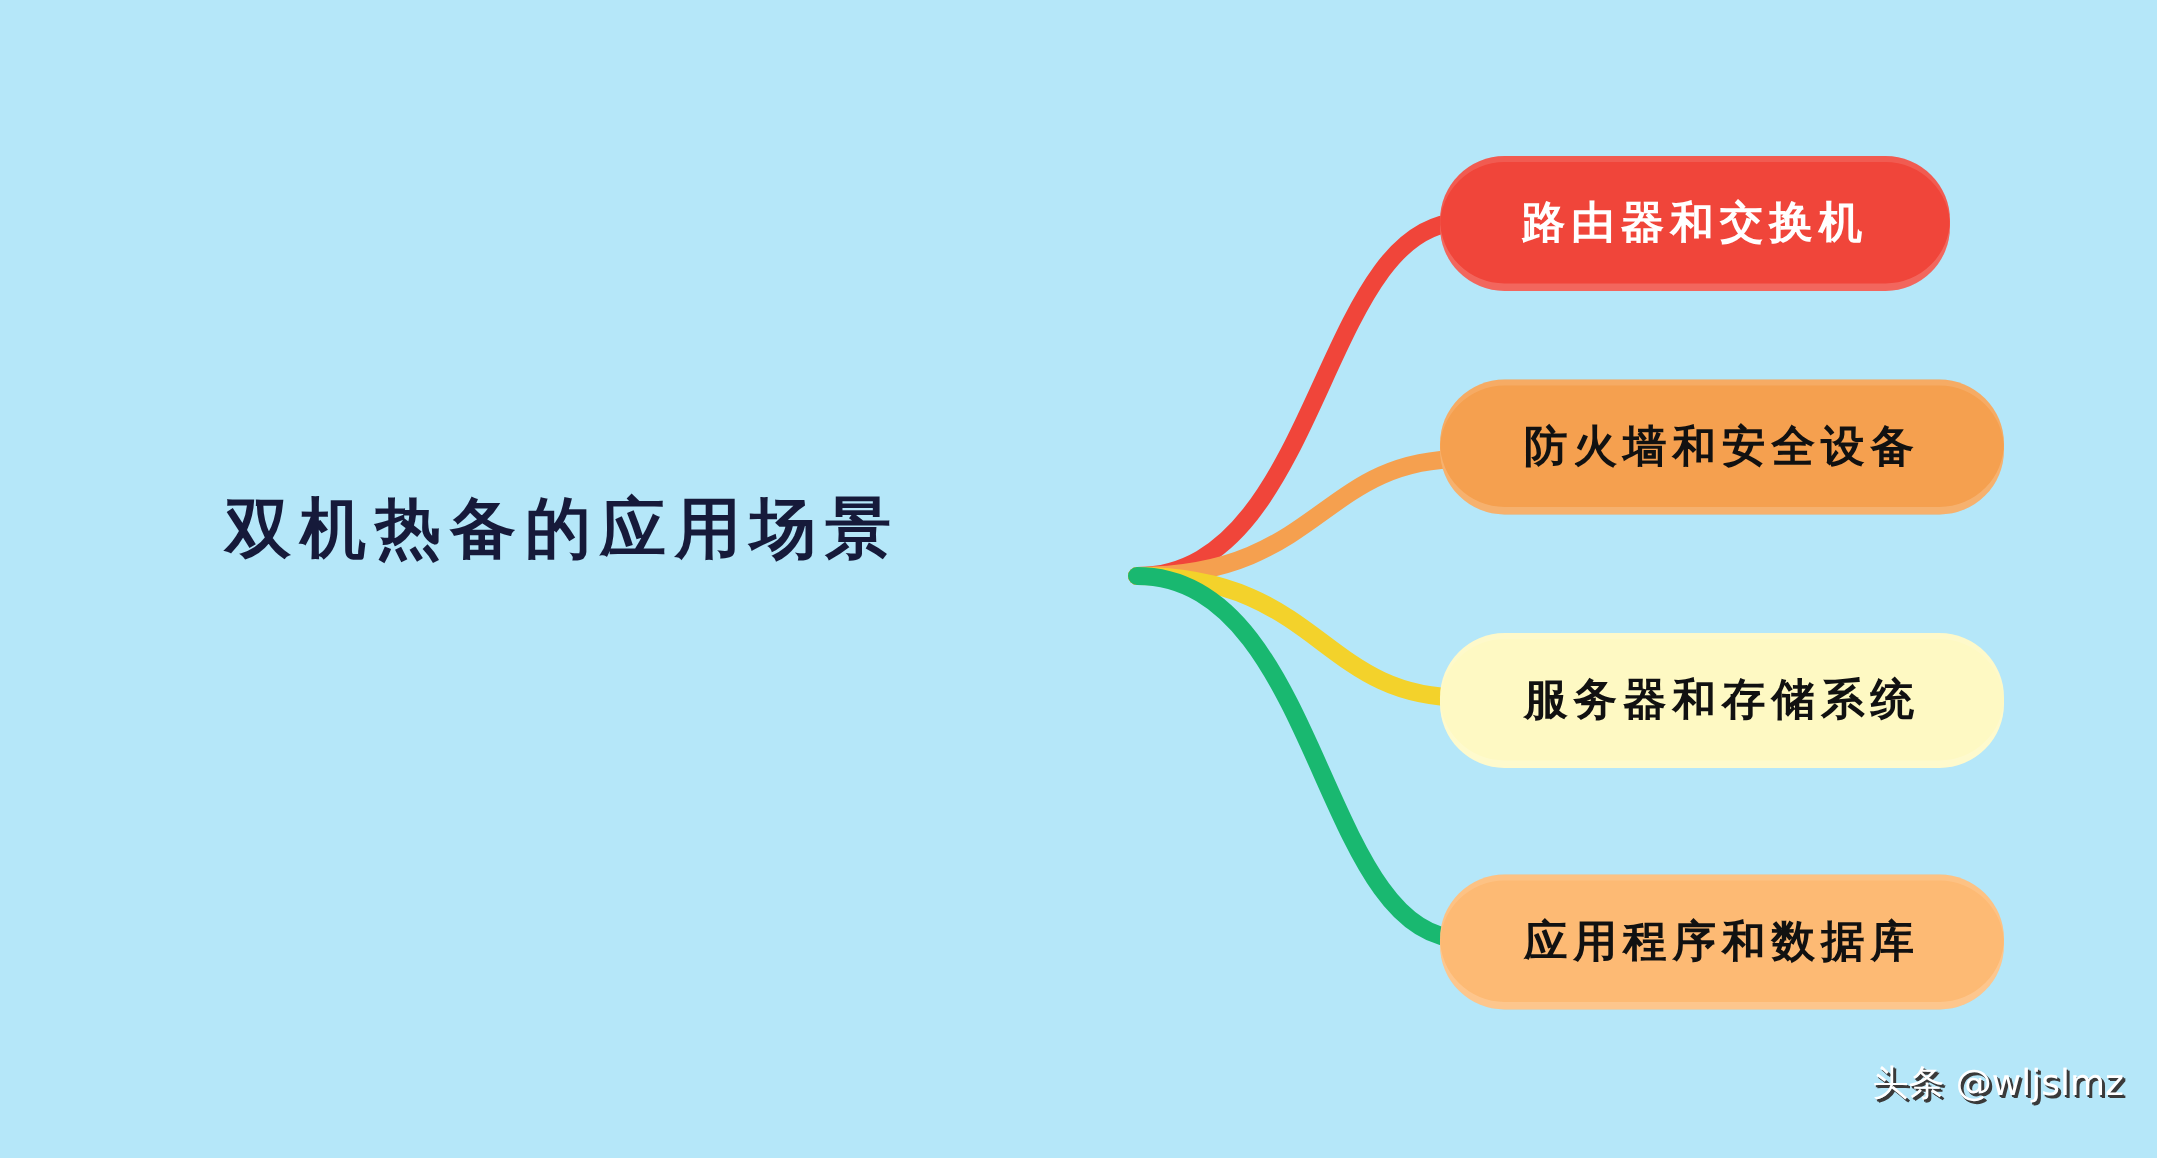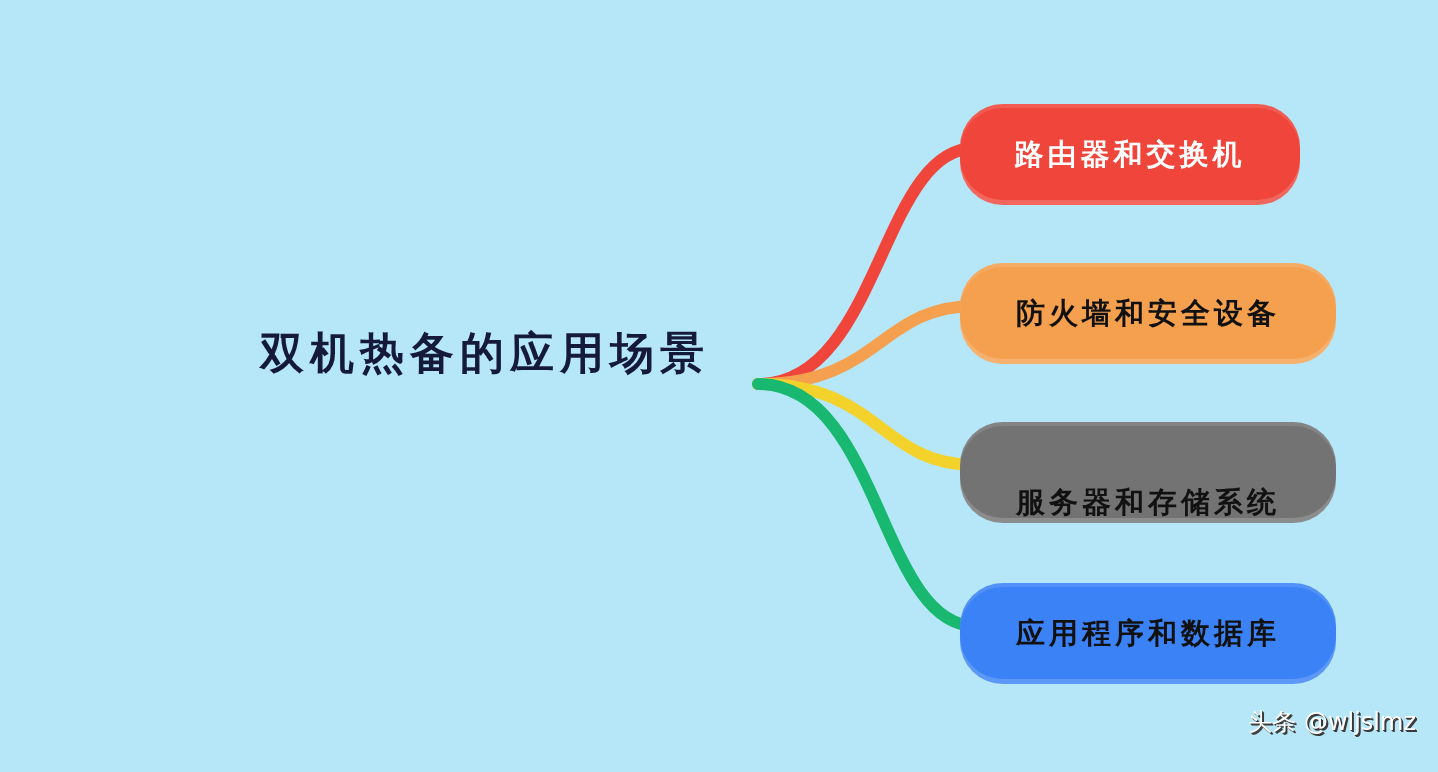--- a/index.html
+++ b/index.html
@@ -4,27 +4,27 @@
 <style>
   html, body { margin: 0; padding: 0; }
   body {
     width: 1438px; height: 772px; overflow: hidden;
     background: #b5e7f9;
     position: relative;
     font-family: "DejaVu Sans", sans-serif;
   }
   .center-title {
     position: absolute; left: 150px; top: 322px; width: 560px;
-    text-align: right; color: #161a3a;
+    text-align: left; color: #161a3a;
     font-size: 44px; font-weight: bold; line-height: 62px; letter-spacing: 6px;
   }
   .center-title div { white-space: nowrap; }
   svg.branches { position: absolute; left: 0; top: 0; }
   .node {
-    position: absolute; left: 960px; height: 101px;
+    position: absolute; left: 960px; height: 90px;
     border-radius: 43px;
     display: flex; align-items: center; justify-content: center;
     font-size: 29px; font-weight: bold; letter-spacing: 4px;
     box-shadow: inset 0 -5px 0 rgba(255,255,255,0.18), inset 0 4px 0 rgba(255,255,255,0.12);
   }
   .node .lbl { white-space: nowrap; }
   .watermark {
     position: absolute; right: 22px; top: 706px;
     font-size: 24px; color: #ffffff;
     text-shadow: 2px 2px 0 #3a3a3a, 1px 1px 0 #3a3a3a;
@@ -41,23 +41,23 @@
   <path d="M758 384 C 880 384, 880 626, 975 626" stroke="#19b870" stroke-width="12" fill="none" stroke-linecap="round"></path>
 </svg>
 
 <div class="center-title">
   <div>双机热备的应用场景</div>
 </div>
 
 <div class="node" style="top:104px;width:340px;background:#f0453a;color:#ffffff;">
   <span class="lbl">路由器和交换机</span>
 </div>
-<div class="node" style="top:263px;width:376px;background:#f5a04f;color:#111111;">
+<div class="node" style="top:253px;width:376px;background:#f5a04f;color:#111111;">
   <span class="lbl">防火墙和安全设备</span>
 </div>
-<div class="node" style="top:422px;width:376px;background:#737373;color:#111111;align-items:flex-end;">
+<div class="node" style="top:422px;width:376px;background:#fef9c3;color:#111111;">
   <span class="lbl">服务器和存储系统</span>
 </div>
-<div class="node" style="top:583px;width:376px;background:#3b82f6;color:#111111;">
+<div class="node" style="top:583px;width:376px;background:#fdba74;color:#111111;">
   <span class="lbl">应用程序和数据库</span>
 </div>
 
 <div class="watermark">头条 @wljslmz</div>
 
 </body></html>

